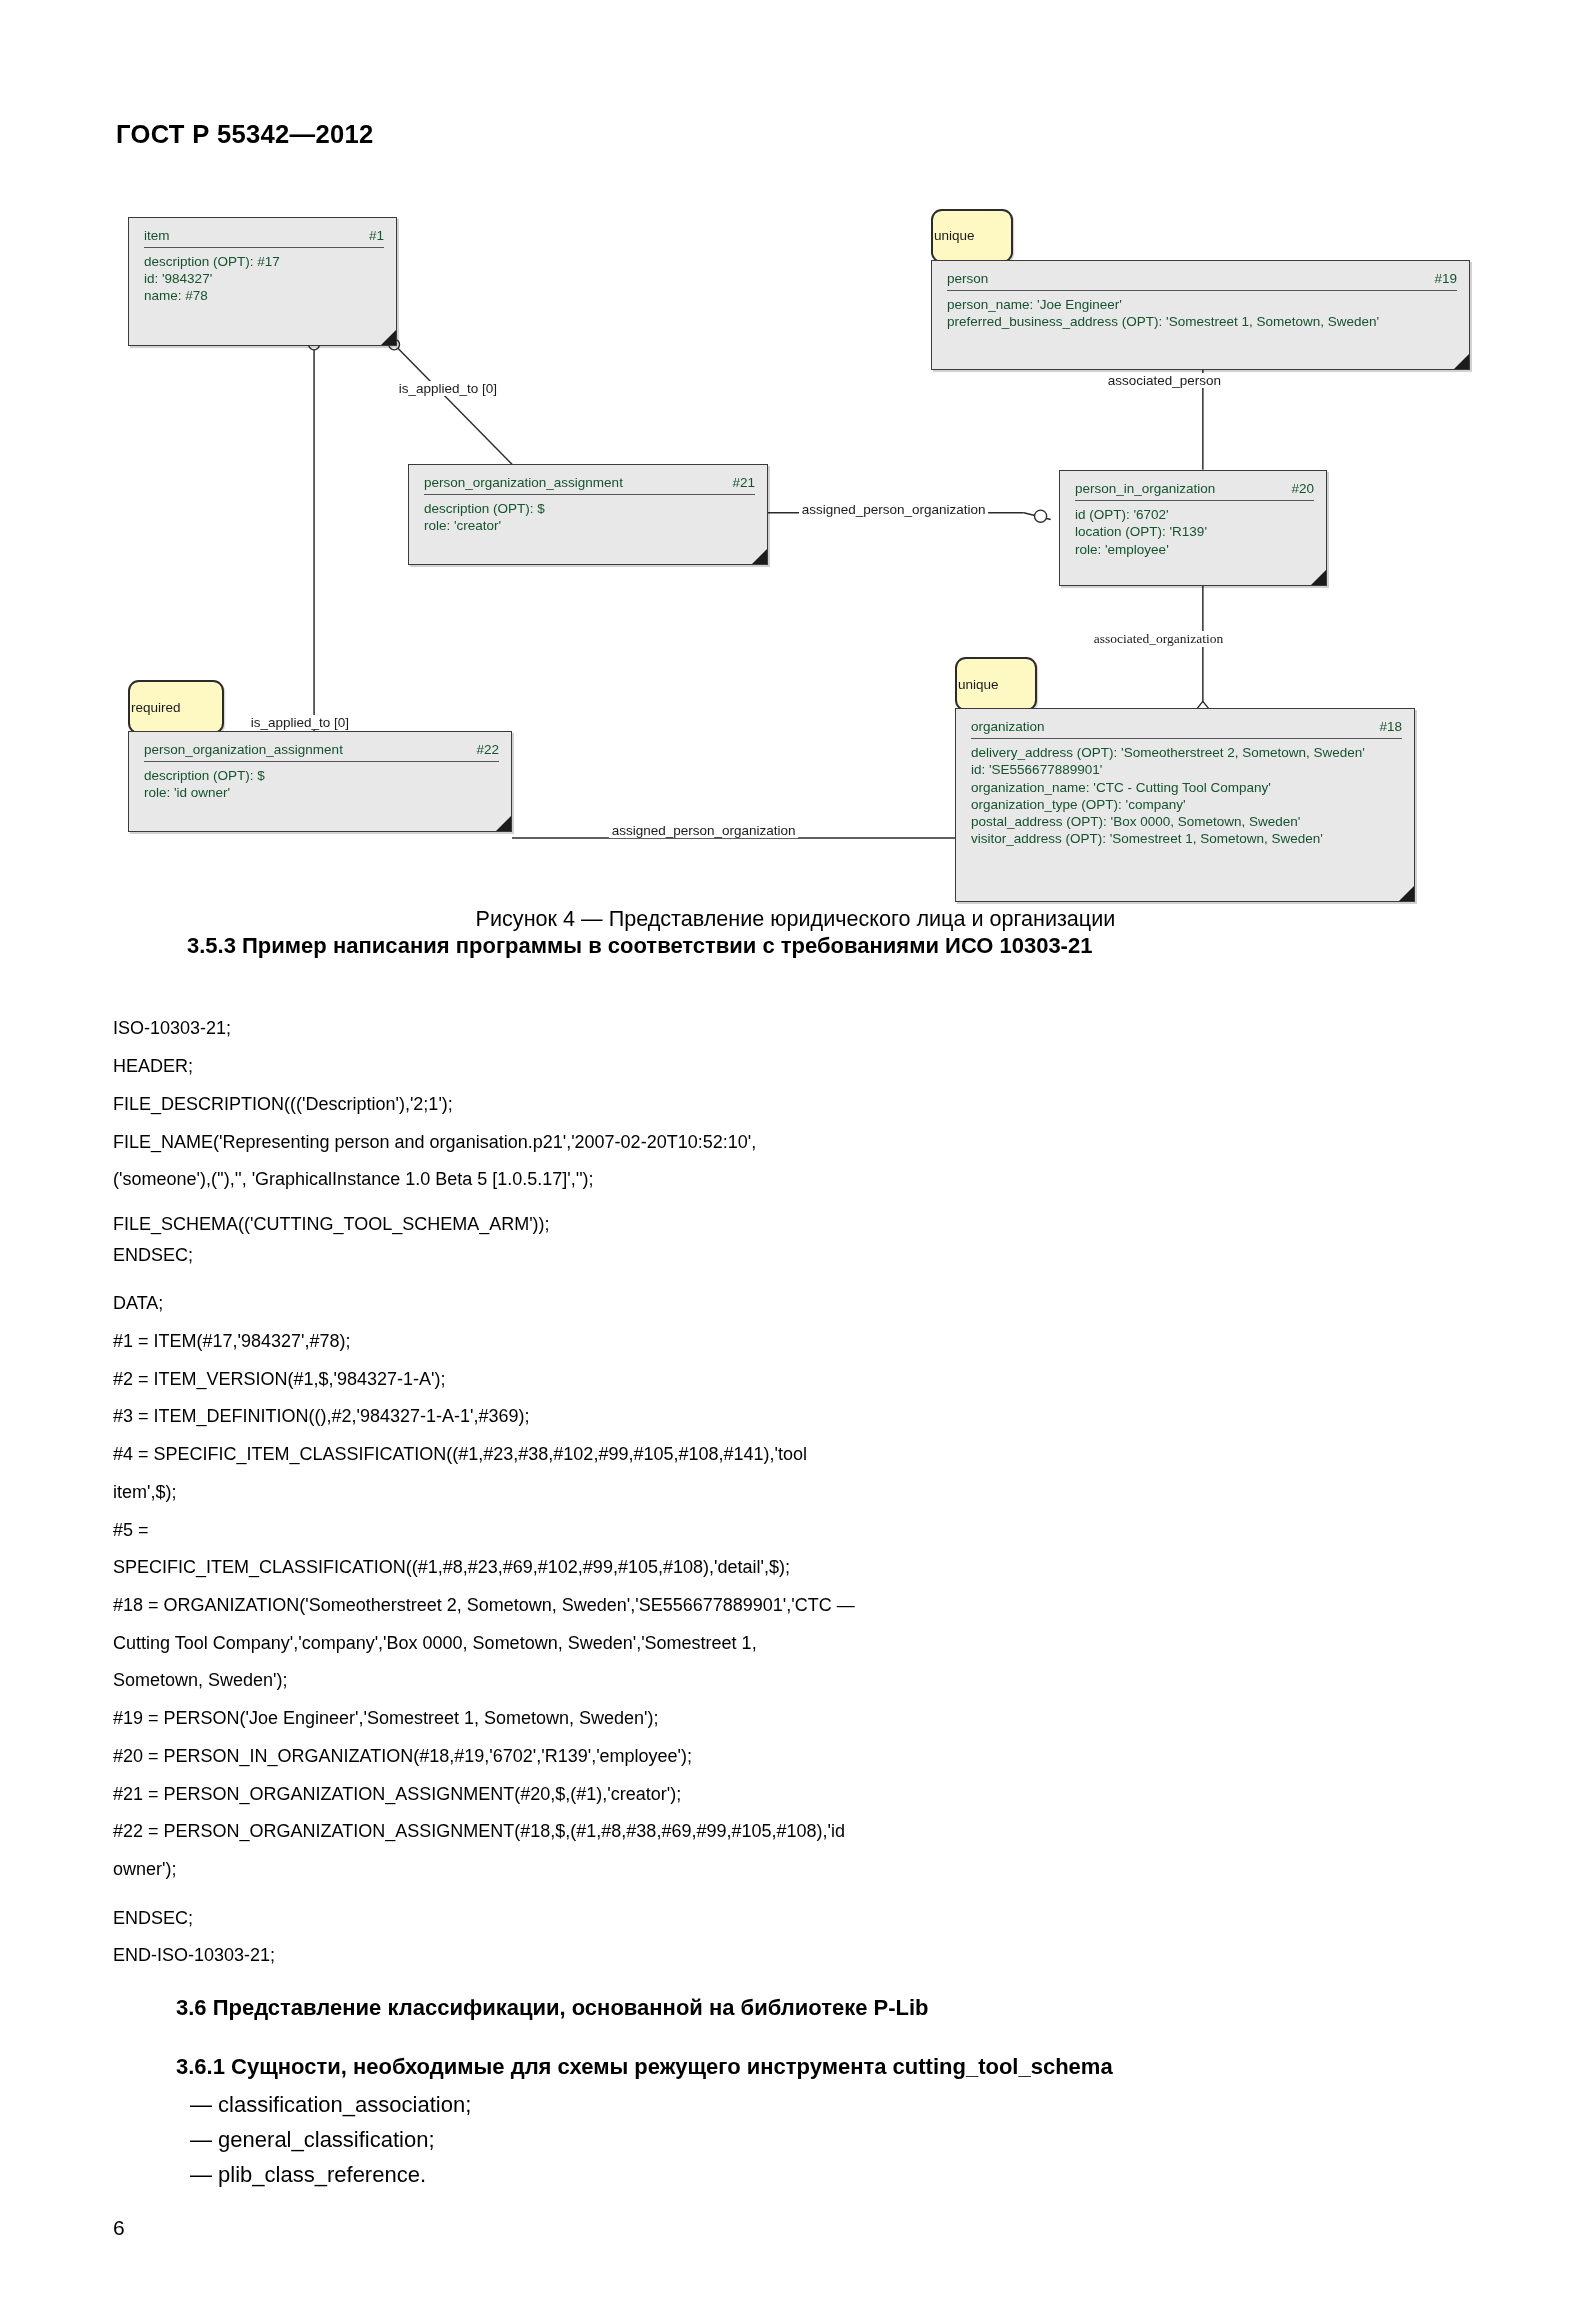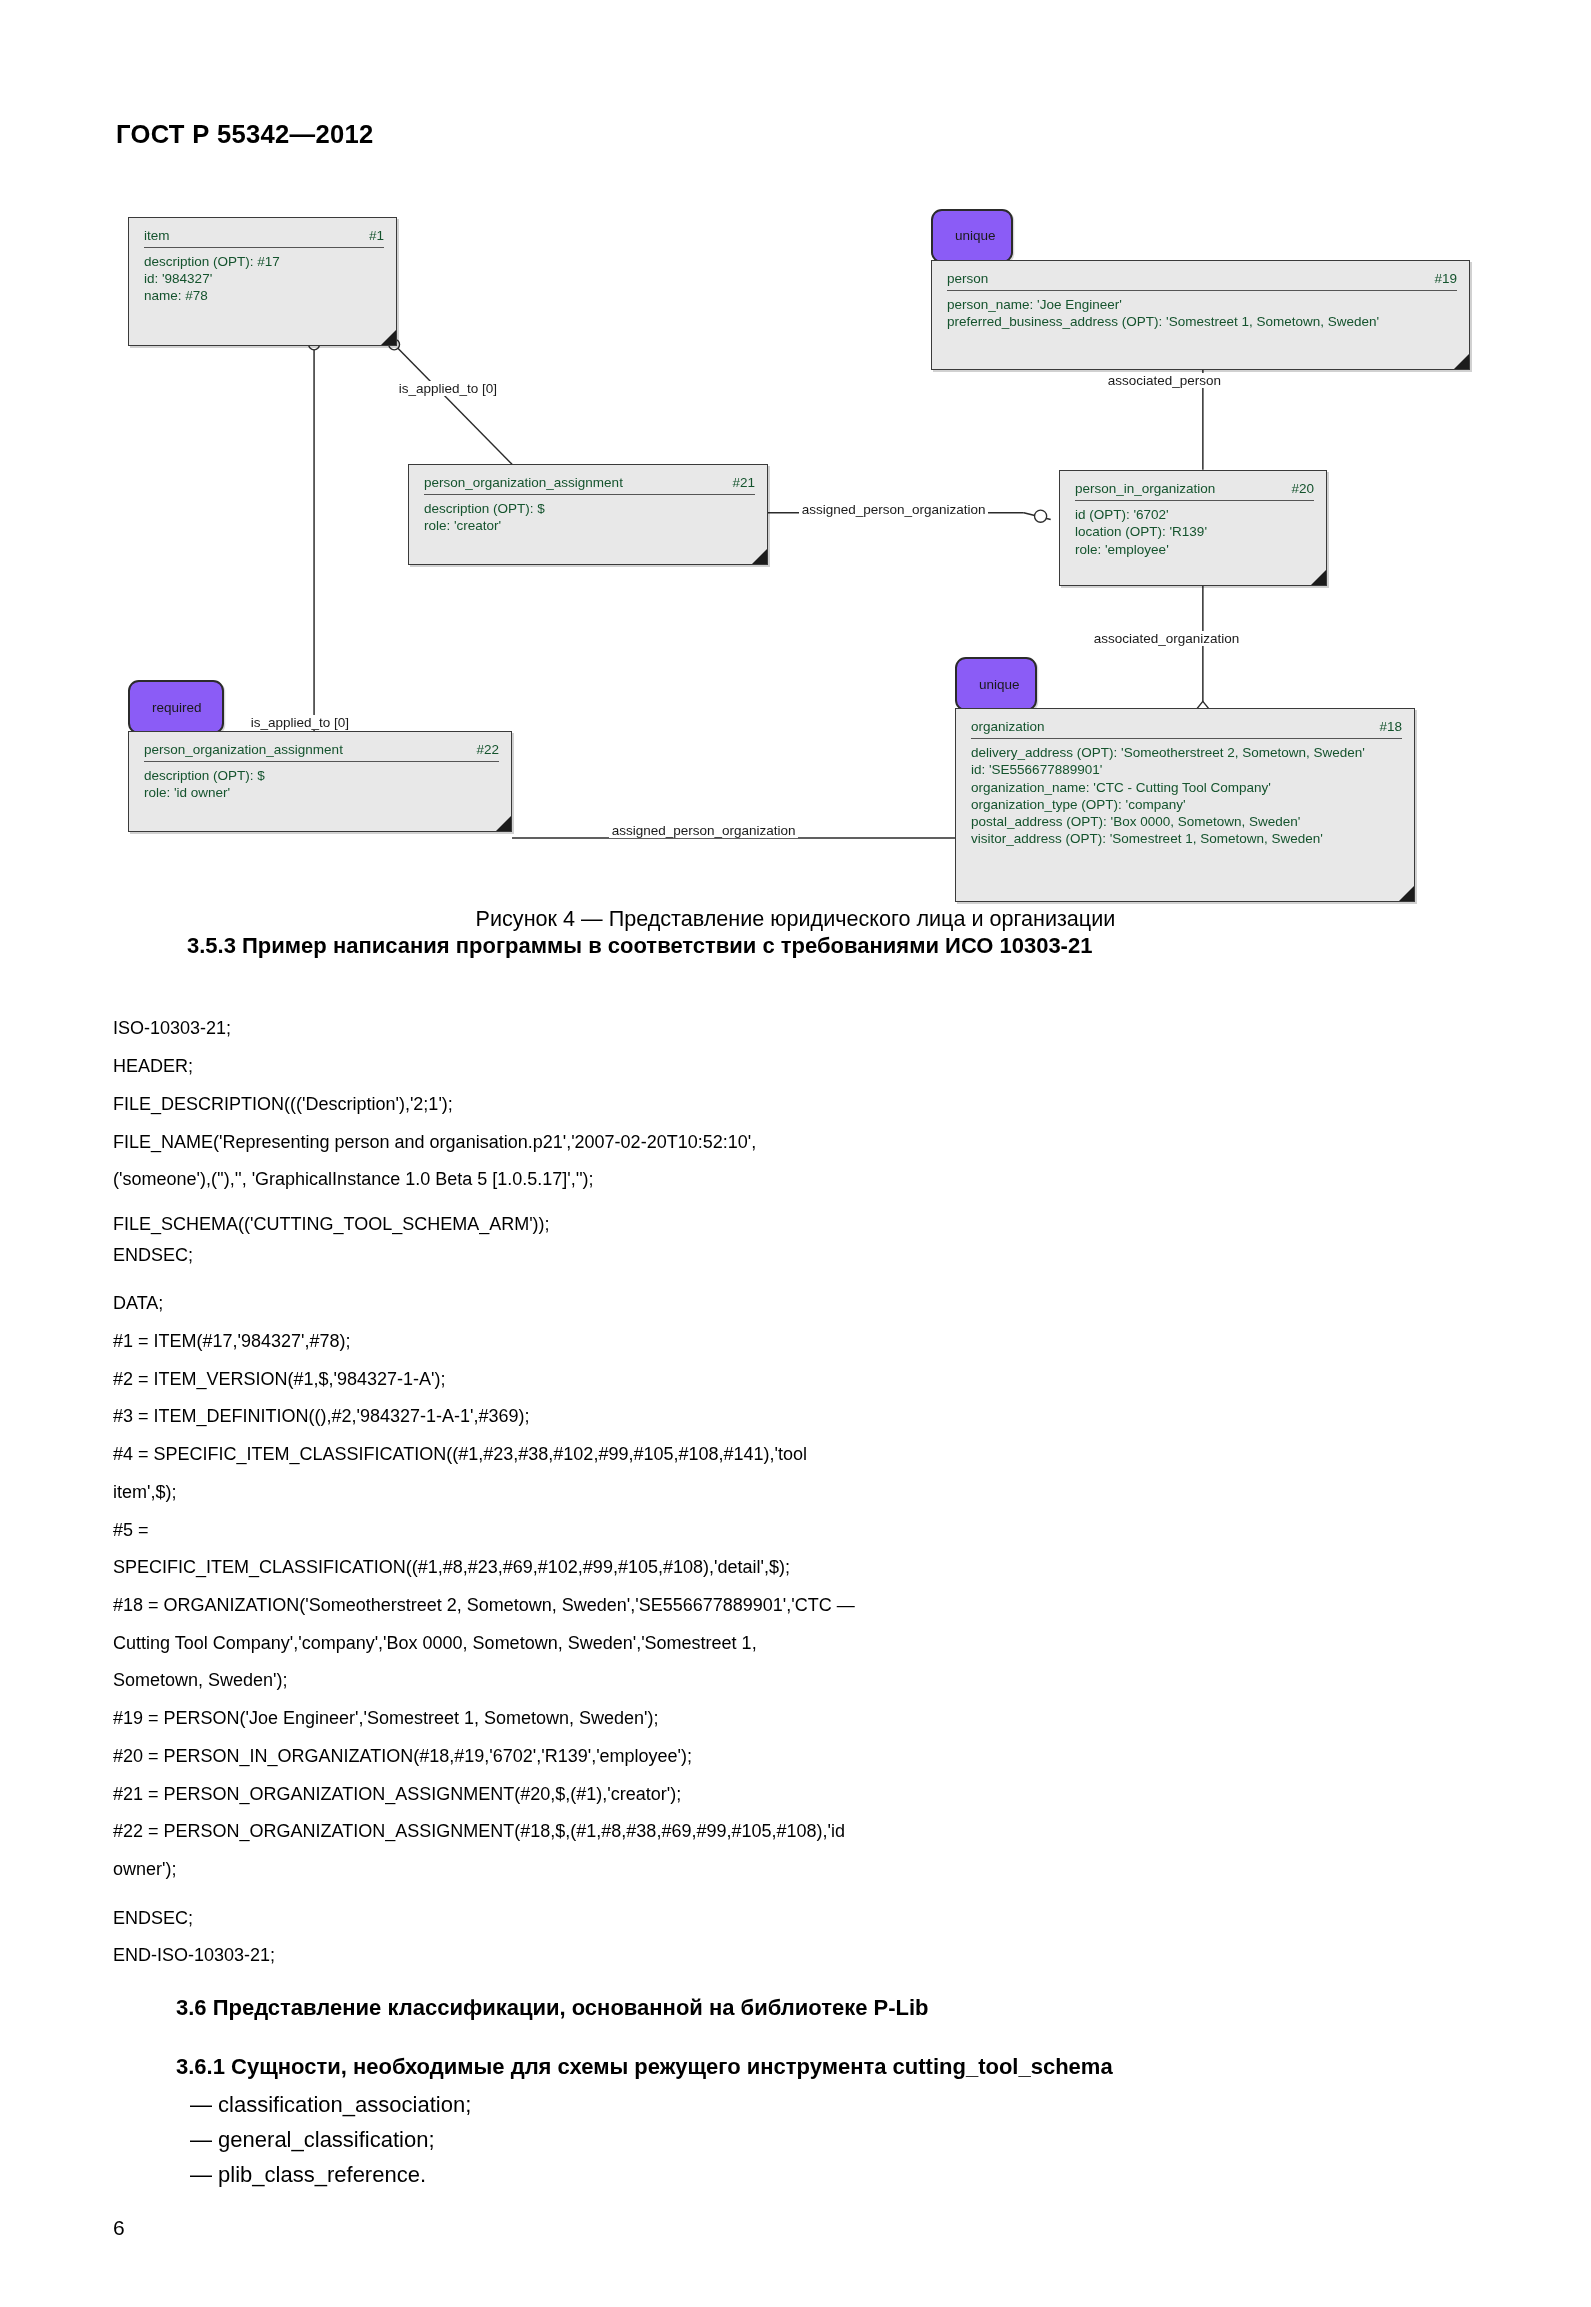--- a/index.html
+++ b/index.html
@@ -76,27 +76,27 @@
     position: absolute;
     right: 0; bottom: 0;
     width: 0; height: 0;
     border-left: 15px solid transparent;
     border-bottom: 15px solid #1c1c1c;
   }
 
   
   .cbox {
     position: absolute;
-    background: #8b5cf6;
+    background: #fef9c3;
     border: 2px solid #2b2b2b;
     border-radius: 10.8px;
     box-sizing: border-box;
     display: flex;
     align-items: center;
-    padding-left: 22px;
+    padding-left: 1px;
     font-size: 13.5px;
     color: #1a1a1a;
     box-shadow: 1.3px 1.3px 0 rgba(0,0,0,0.15);
   }
 
   
   .elabel {
     position: absolute;
     font-size: 13.5px;
     color: #1a1a1a;
@@ -250,21 +250,21 @@
     </div>
 
     <div class="elabel" style="left:396px; top:186px;">is_applied_to [0]</div>
 
     <div class="elabel" style="left:248px; top:520px;">is_applied_to [0]</div>
 
     <div class="elabel" style="left:799px; top:307px;">assigned_person_organization</div>
 
     <div class="elabel" style="left:1105px; top:178px;">associated_person</div>
 
-    <div class="elabel" style="left:1091px; top:436px;">associated_organization</div>
+    <div class="elabel" style="left:1091px; top:436px;font-family:Liberation Serif, serif;">associated_organization</div>
 
     <div class="elabel" style="left:609px; top:628px;">assigned_person_organization</div>
 
   </div>
 
   <div id="figure-caption">Рисунок 4 — Представление юридического лица и организации</div>
 
   <div class="heading" style="left:187px; top:933px;">3.5.3 Пример написания программы в соответствии с требованиями  ИСО 10303-21</div>
 
   <div class="bodyline" style="top:1018px;">ISO-10303-21;</div>

